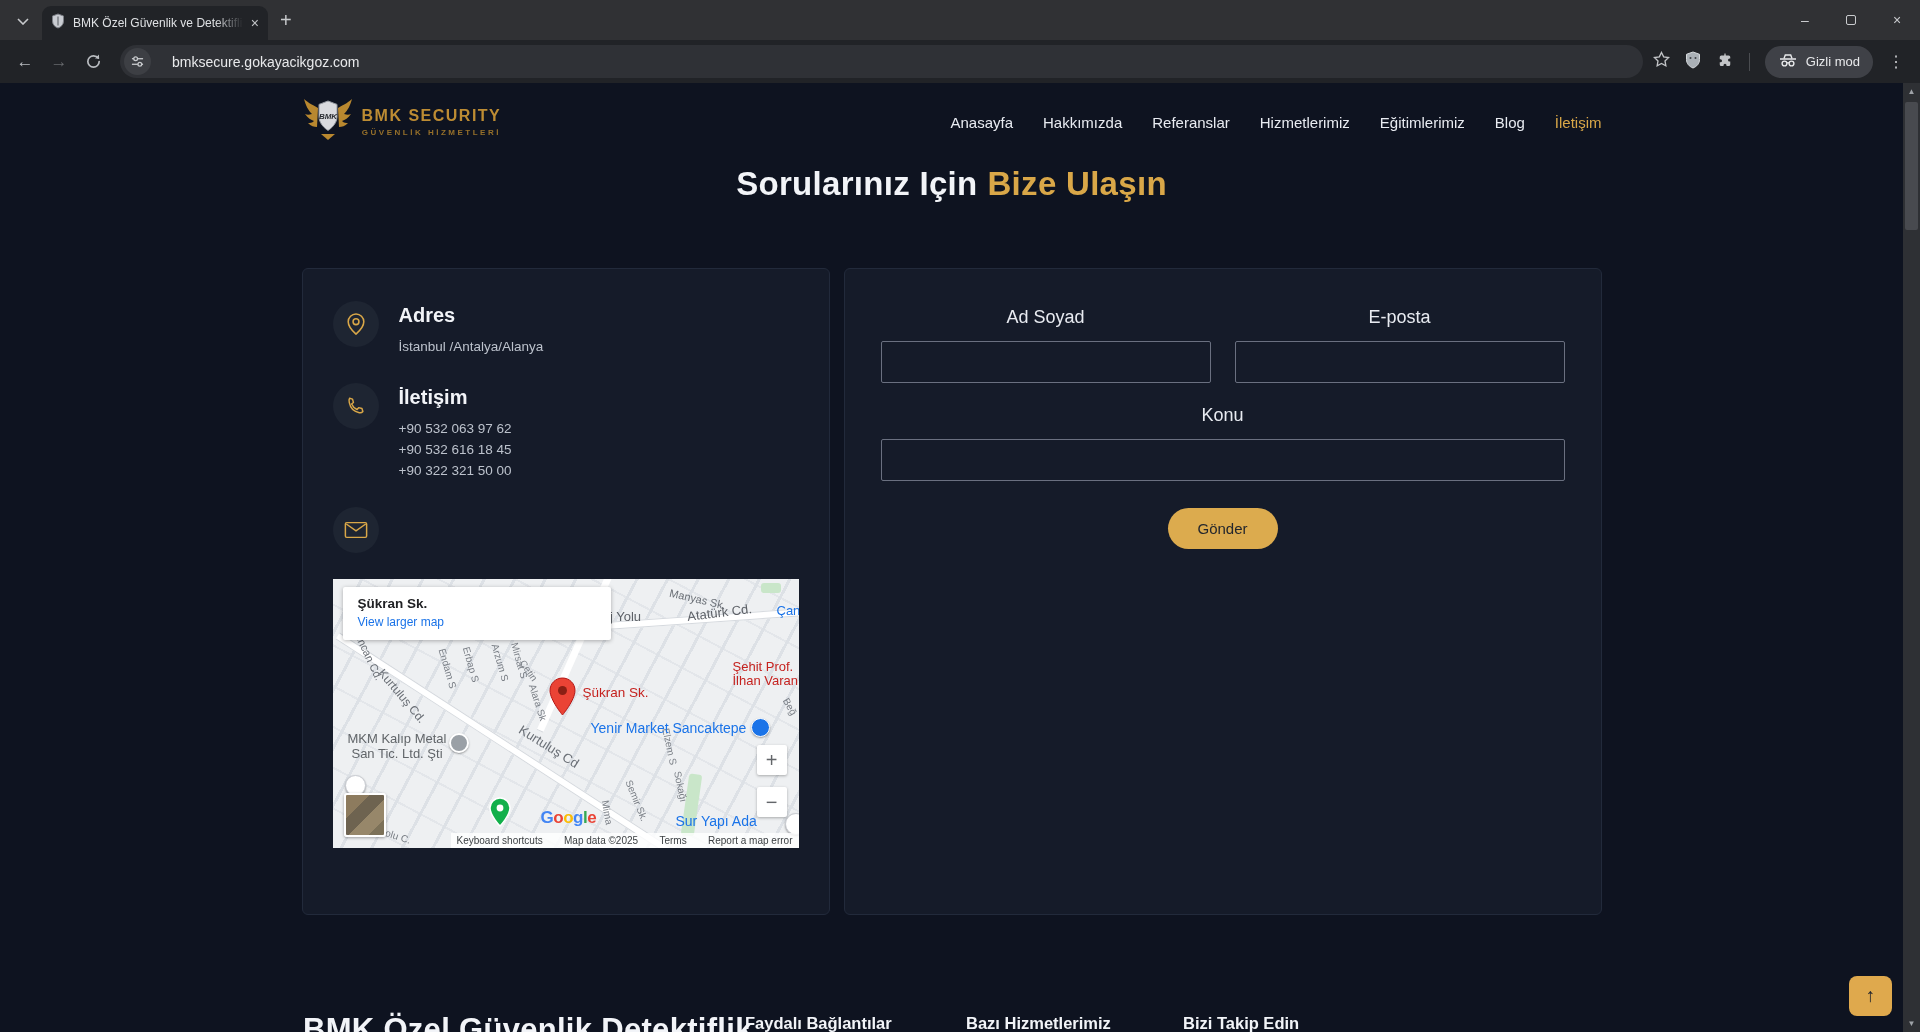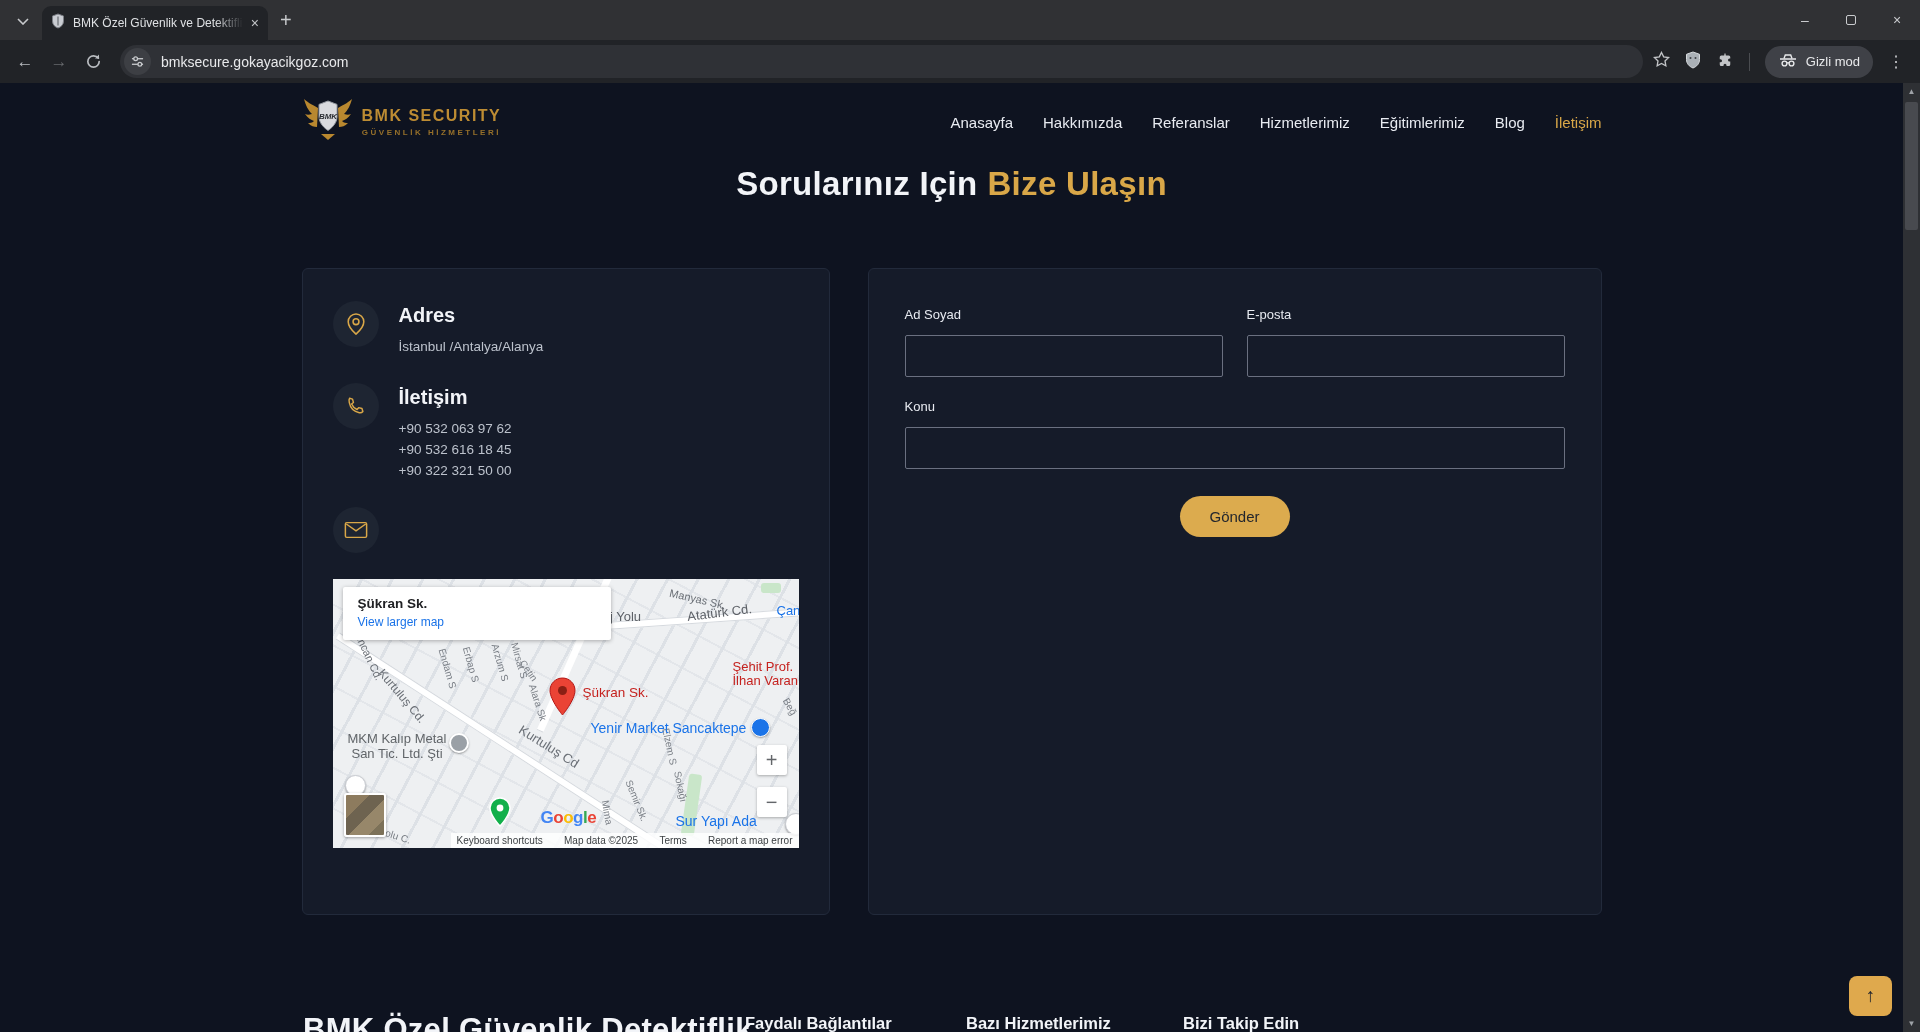--- a/index.html
+++ b/index.html
@@ -22,21 +22,21 @@
   .win-btn { width:46px; display:flex; align-items:center; justify-content:center;
              color:#c9cbce; font-size:14px; }
   .win-max-glyph { width:10px; height:10px; border:1.5px solid #c9cbce; border-radius:2px; }
 
   .toolbar { position:absolute; top:40px; left:0; width:1920px; height:43px; background:#212327;
              display:flex; align-items:center; padding:0 8px; }
   .nav-ico { width:34px; height:34px; display:flex; align-items:center; justify-content:center;
              font-size:17px; color:#b9bcc0; }
   .nav-ico.dim { color:#67696d; }
   .omnibox { flex:1; height:33px; margin:7px 10px; background:#2f3136; border-radius:17px;
-             display:flex; align-items:center; gap:10px; padding:0 14px 0 4px; min-width:0; }
+             display:flex; align-items:center; gap:21px; padding:0 14px 0 4px; min-width:0; }
   .site-badge { width:27px; height:27px; border-radius:50%; background:#3d3f44; flex:none;
                 display:flex; align-items:center; justify-content:center; }
   .url { color:#e8e9eb; font-size:14px; white-space:nowrap; }
   .tb-right { display:flex; align-items:center; gap:15px; padding-right:8px;text-align:right; }
   .sep { width:1px; height:18px; background:#4a4c50; }
   .incog-pill { height:32px; background:#3f4147; border-radius:16px; display:flex; align-items:center;
                 gap:8px; padding:0 13px; }
   .incog-label { color:#e8e9eb; font-size:13px; }
   .menu-dots { color:#c9cbce; font-size:16px; }
 
@@ -51,21 +51,21 @@
   .brand-tag { color:#96702a; font-size:8px; font-weight:bold; letter-spacing:2.5px; margin-top:3px; }
   .mainnav { margin-left:auto; display:flex; gap:30px; }
   .nav-item { color:#e8ebf1; font-size:15px; cursor:pointer; }
   .nav-item.active { color:#d9a748; }
 
   .hero-title { text-align:center; font-size:33px; font-weight:bold; color:#f2f4f8;
                 letter-spacing:.3px; margin-top:4px; }
   .hero-title .plain { margin-right:10px; }
   .hero-title .accent { color:#d9a748; }
 
-  .cards { display:flex; gap:38px; margin-top:65px; }
+  .cards { display:flex; gap:14px; margin-top:65px; }
   .card { background:#151b29; border:1px solid #222a3b; border-radius:6px; height:647px; }
   .card-info { width:528px; padding:32px 30px; }
   .card-form { flex:1; padding:38px 36px; }
 
   .info-row { display:flex; gap:20px; margin-bottom:26px; }
   .info-ico { width:46px; height:46px; border-radius:50%; background:#1e2532; flex:none;
               display:flex; align-items:center; justify-content:center; }
   .info-title { font-size:20px; font-weight:bold; color:#f2f4f8; margin:3px 0 9px; }
   .info-text { font-size:13.5px; color:#bcc2cc; line-height:21px; }
 
@@ -101,21 +101,21 @@
                background:rgba(255,255,255,.82); display:flex; align-items:center;
                justify-content:space-between; padding:0 6px; }
   .gmap-attr span { font-size:10px; color:#3c4043; }
   .sat-thumb { position:absolute; left:11px; top:214px; width:42px; height:44px; z-index:5;
                border:2px solid #fff; border-radius:3px; box-shadow:0 1px 3px rgba(0,0,0,.35);
                background:linear-gradient(135deg,#8d7b5e 0 30%, #6e6350 30% 55%, #97876a 55% 80%, #7c7158 80%); }
 
   
   .form-grid { display:flex; gap:24px; }
   .field { flex:1; }
-  .f-label { color:#e8ebf1; font-size:13px; margin-bottom:13px; }
+  .f-label { color:#e8ebf1; font-size:18px; margin-bottom:13px;text-align:center; }
   .f-input { display:block; width:100%; height:42px; background:transparent; border:1px solid #6a7080;
              border-radius:2px; color:#fff; font-size:14px; padding:0 10px; font-family:inherit; }
   .f-group { margin-top:22px; }
   .f-area { height:232px; resize:vertical; padding:10px; }
   .submit-row { text-align:center; margin-top:27px; }
   .submit-btn { width:110px; height:41px; border:none; border-radius:21px; background:#dcab4e;
                 color:#23262d; font-size:15px; font-family:inherit; cursor:pointer; }
 
   
   .footer-brand { position:absolute; left:303px; top:929px; font-size:31px; font-weight:bold;

